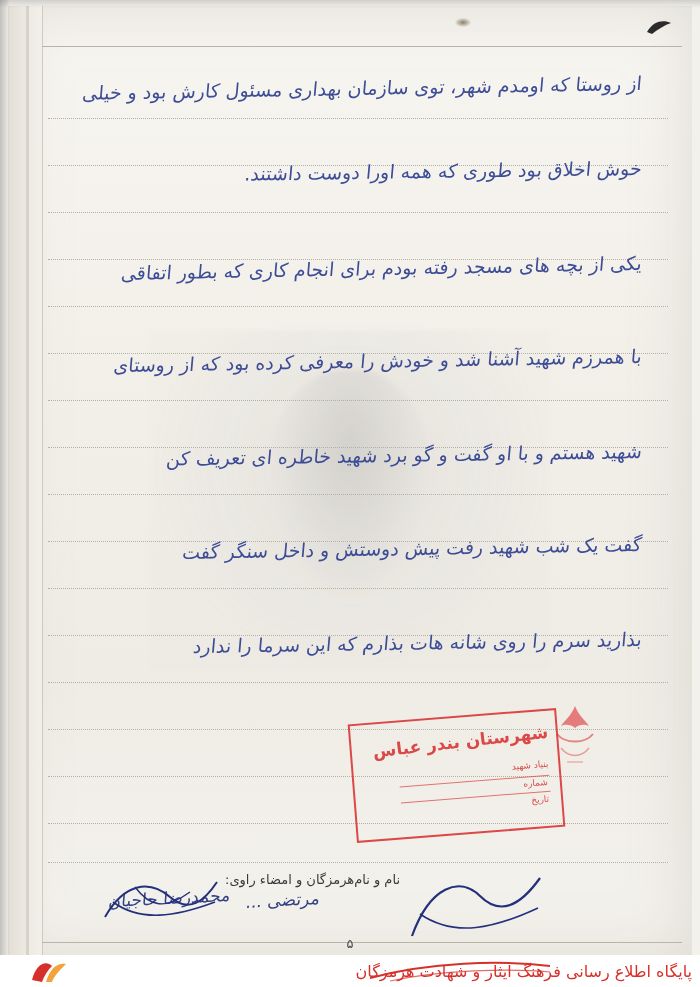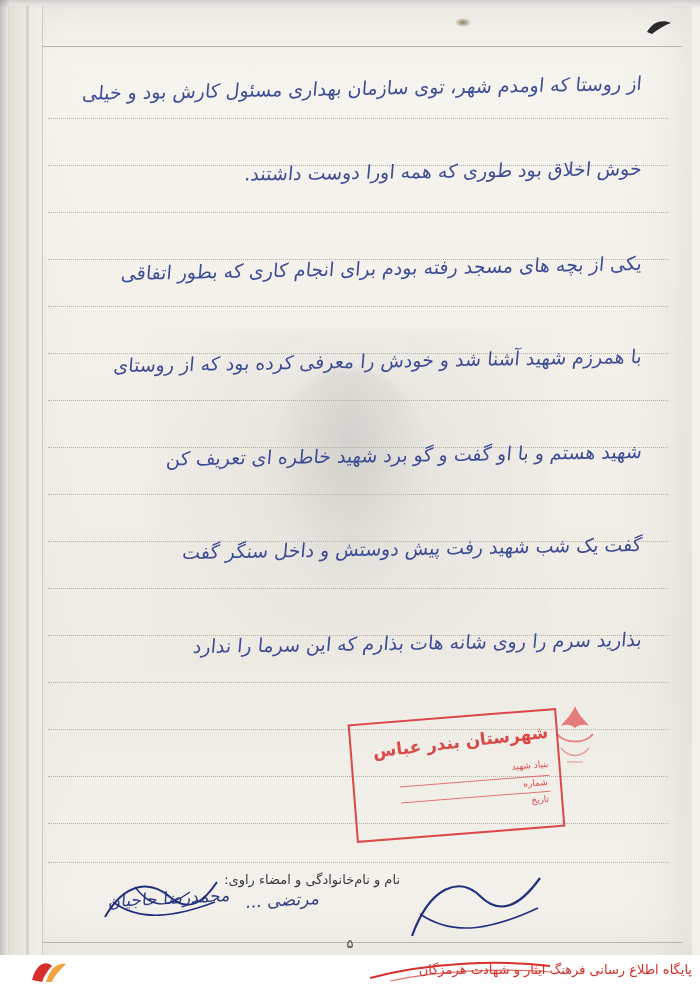--- a/index.html
+++ b/index.html
@@ -232,21 +232,21 @@
     top: 958px;
     width: 44px;
     height: 26px;
   }
   .logo-text {
     position: absolute;
     right: 8px;
     top: 962px;
     direction: rtl;
     font-family: "DejaVu Sans", sans-serif;
-    font-size: 13px;
+    font-size: 16px;
     color: #d6302a;
     white-space: nowrap;
   }
   .logo-swoosh {
     position: absolute;
     right: 150px;
     top: 958px;
     width: 180px;
     height: 24px;
   }
@@ -337,21 +337,21 @@
     <div class="stamp-fields2">تاریخ</div>
   </div>
 
   <svg class="stamp-emblem" viewBox="0 0 60 80">
     <path d="M30 6 C34 16, 40 20, 44 26 C40 24, 34 24, 30 28 C26 24, 20 24, 16 26 C20 20, 26 16, 30 6 Z" fill="#d93232" opacity="0.75"></path>
     <path d="M12 34 C20 44, 40 44, 48 34" stroke="#d93232" stroke-width="2" fill="none" opacity="0.7"></path>
     <path d="M16 48 C24 58, 36 58, 44 48" stroke="#d93232" stroke-width="1.4" fill="none" opacity="0.55"></path>
     <path d="M22 62 L38 62" stroke="#d93232" stroke-width="1.2" opacity="0.5"></path>
   </svg>
 
-  <div class="footer-label narrator">نام و نام‌خانوادگی و امضاء راوی:</div>
+  <div class="footer-label narrator">نام و نام‌هرمزگان و امضاء راوی:</div>
 
   <div class="sig a">مرتضی ...</div>
   <div class="sig b">محمدرضا حاجیان</div>
 
   <svg class="scribble" style="left:95px; top:862px; width:130px; height:70px;" viewBox="0 0 130 70">
     <path d="M10 55 C30 20, 55 18, 75 35 C95 52, 110 38, 122 20" stroke="#22307d" stroke-width="2" fill="none"></path>
     <path d="M18 40 C45 60, 80 55, 120 40" stroke="#22307d" stroke-width="1.6" fill="none"></path>
     <path d="M40 25 C55 45, 70 48, 95 30" stroke="#22307d" stroke-width="1.4" fill="none"></path>
   </svg>
 

